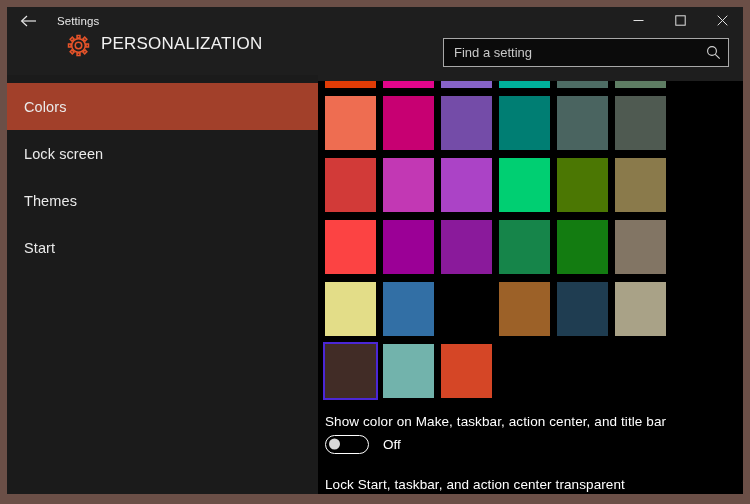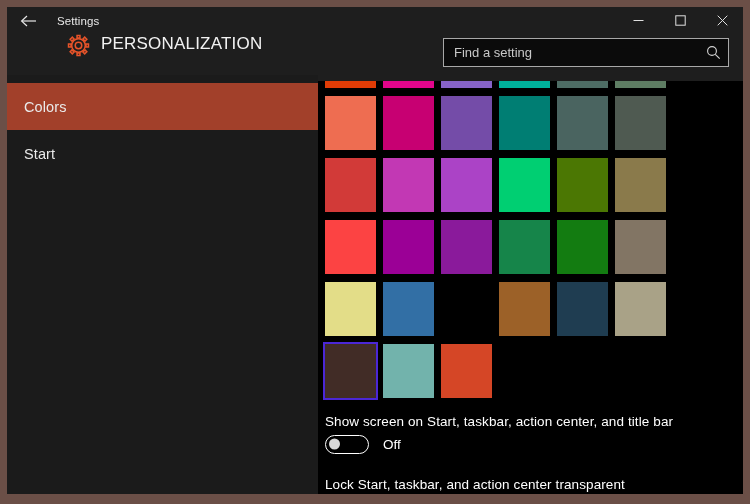--- a/index.html
+++ b/index.html
@@ -310,20 +310,26 @@
       </div>
     </div>
 
     <div id="body">
 
       <div id="sidebar">
         <div class="nav-item selected">
           <span>Colors</span>
         </div>
         <div class="nav-item">
+          <span>Lock screen</span>
+        </div>
+        <div class="nav-item">
+          <span>Themes</span>
+        </div>
+        <div class="nav-item">
           <span>Start</span>
         </div>
       </div>
 
       <div id="content">
 
         <div id="swatch-grid">
             <div class="swatch-cell">
               <div class="swatch" title="#e03c06" style="background: rgb(224, 60, 6);"></div>
             </div>
@@ -424,21 +430,21 @@
               <div class="swatch" title="#d54626" style="background: rgb(213, 70, 38);"></div>
             </div>
             <div class="swatch-cell empty"></div>
             <div class="swatch-cell empty"></div>
             <div class="swatch-cell empty"></div>
           </div>
 
         <div id="content-top-mask"></div>
 
         <div id="settings-block">
-          <div class="setting-label">Show screen on Start, taskbar, action center, and title bar</div>
+          <div class="setting-label">Show color on Make, taskbar, action center, and title bar</div>
 
           <div class="toggle-row">
             <div class="toggle">
               <div class="knob"></div>
             </div>
             <div class="toggle-state">Off</div>
           </div>
 
           <div class="setting-label second">Lock Start, taskbar, and action center transparent</div>
         </div>

